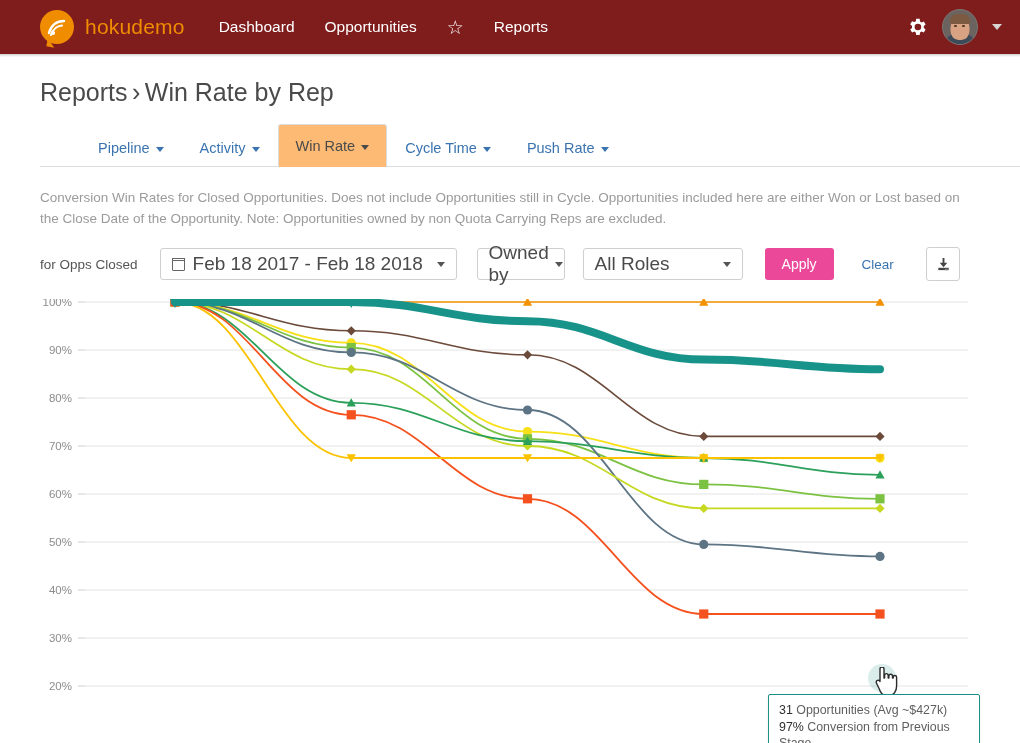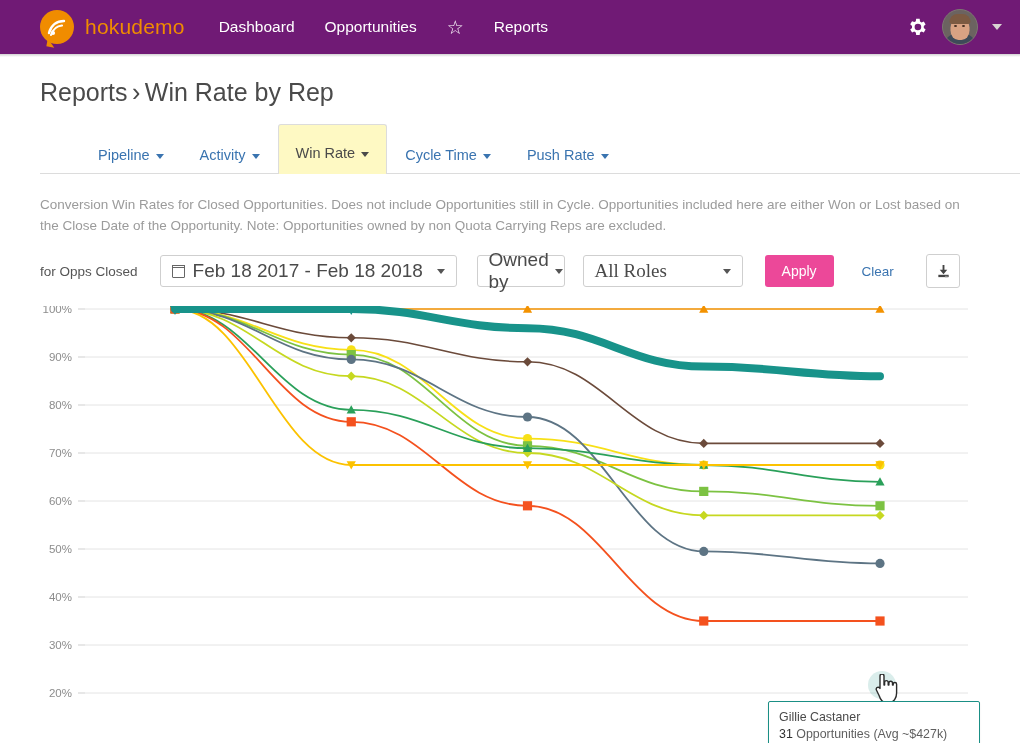--- a/index.html
+++ b/index.html
@@ -5,21 +5,21 @@
   html,body{margin:0;padding:0;}
   body{
     width:1020px;height:743px;overflow:hidden;
     font-family:"Liberation Sans","DejaVu Sans",sans-serif;
     background:#ffffff;color:#333;
     -webkit-font-smoothing:antialiased;
   }
 
   
   #topnav{
-    height:54px;background:#701a75;display:flex;align-items:center;
+    height:54px;background:#7f1d1d;display:flex;align-items:center;
     padding:0 18px 0 40px;box-sizing:border-box;position:relative;
   }
   #topnav:after{content:"";position:absolute;left:0;right:0;bottom:-3px;height:3px;
     background:linear-gradient(to bottom,rgba(0,0,0,.18),rgba(0,0,0,0));}
   .brand{display:flex;align-items:center;gap:11px;margin-right:26px;}
   .logo-mark{width:34px;height:34px;border-radius:50%;background:#f08c00;position:relative;flex:none;}
   .logo-mark:after{content:"";position:absolute;left:7px;bottom:-3px;width:0;height:0;
     border-left:8px solid #f08c00;border-top:8px solid transparent;border-bottom:0;transform:rotate(10deg);}
   .logo-mark svg{position:absolute;left:0;top:0;}
   .brand-name{font-size:21px;color:#f08c00;letter-spacing:.2px;}
@@ -46,40 +46,40 @@
   .crumb{font-size:25px;color:#4a4a4a;font-weight:400;}
 
   
   #tabs{display:flex;align-items:flex-end;padding-left:40px;margin-top:16px;
         border-bottom:1px solid #dcdcdc;position:relative;z-index:2;margin-left:40px;}
   .tab{padding:10px 17px 11px;font-size:14.5px;color:#3a74b0;cursor:pointer;
        border:1px solid transparent;border-bottom:none;position:relative;top:1px;
        border-radius:3px 3px 0 0;white-space:nowrap;}
   .tab .tcaret{display:inline-block;width:0;height:0;margin-left:6px;vertical-align:middle;
        border-left:4px solid transparent;border-right:4px solid transparent;border-top:5px solid #3a74b0;}
-  .tab.active{background:#fef9c3;border-color:#dcdcdc;color:#4a4a4a;padding-top:20px;padding-bottom:13px;}
+  .tab.active{background:#fdba74;border-color:#dcdcdc;color:#4a4a4a;padding-top:13px;padding-bottom:13px;}
   .tab.active .tcaret{border-top-color:#4a4a4a;}
 
   
   #desc{padding:20px 40px 0 40px;font-size:13.5px;line-height:21px;color:#9b9b9b;max-width:955px;}
 
   
   #filters{display:flex;align-items:center;padding:18px 60px 0 40px;gap:12px;}
   .flabel{font-size:13.5px;color:#555;margin-right:10px;}
   .ctrl{height:32px;border:1px solid #cfcfcf;background:#fff;border-radius:3px;
     display:flex;align-items:center;padding:0 11px;font-size:19px;color:#4a4a4a;box-sizing:border-box;cursor:pointer;}
   #daterange{width:297px;gap:8px;}
   .cal{width:13px;height:13px;position:relative;flex:none;}
   .cal:before{content:"";position:absolute;left:0;top:2px;width:11px;height:9px;border:1.4px solid #666;border-radius:1px;}
   .cal:after{content:"";position:absolute;left:0;top:0;width:11px;height:2.5px;
       border-left:1.4px solid #666;border-right:1.4px solid #666;border-top:1.4px solid #666;}
   .dcaret{width:0;height:0;border-left:4px solid transparent;border-right:4px solid transparent;
     border-top:5px solid #555;margin-left:auto;}
   #ownedby{width:88px;margin-left:8px;gap:6px;justify-content:space-between;}
-  #roles{width:160px;margin-left:6px;justify-content:center;font-family:Liberation Serif, serif;}
+  #roles{width:160px;margin-left:6px;justify-content:center;}
   #applybtn{height:32px;background:#ec4899;color:#fff;border:none;border-radius:3px;
     font-size:14px;padding:0 17px;margin-left:10px;cursor:pointer;font-family:inherit;}
   #clearlink{font-size:13.5px;color:#3a74b0;margin-left:16px;cursor:pointer;}
   #dlbtn{width:32px;height:32px;border:1px solid #cfcfcf;border-radius:3px;background:#fff;
     margin-left:auto;display:flex;align-items:center;justify-content:center;cursor:pointer;}
 
   
   #chartwrap{position:relative;margin-top:18px;height:430px;}
   #chartsvg{display:block;}
 
@@ -292,21 +292,20 @@
 
   <div class="glowdot"></div>
 
   <div id="cursor">
     <svg width="26" height="30" viewBox="0 0 26 30" aria-hidden="true">
       <path d="M6 2c0-1.1.9-2 2-2s2 .9 2 2v9h.6V8.4c0-1 .8-1.8 1.8-1.8s1.8.8 1.8 1.8V11h.7V9c0-1 .8-1.8 1.8-1.8S18.5 8 18.5 9v2h.7v-.8c0-1 .8-1.7 1.7-1.7s1.7.8 1.7 1.7V19c0 5-2.8 9.6-7.4 9.6h-3C9 28.6 6.5 26 5.3 22L2.4 16c-.5-1 0-2.2 1-2.6 1-.4 2.1 0 2.6 1V2z" fill="#ffffff" stroke="#2b2b2b" stroke-width="1.4" stroke-linejoin="round"></path>
     </svg>
   </div>
 
   <div id="tooltip">
-    <div class="ttname">Gillie Castaner</div>
     <div>
       <span class="num">31</span>
       <span>Opportunities (Avg ~$427k)</span>
     </div>
     <div>
       <span class="num">97%</span>
       <span>Conversion from Previous Stage</span>
     </div>
 
   </div>

